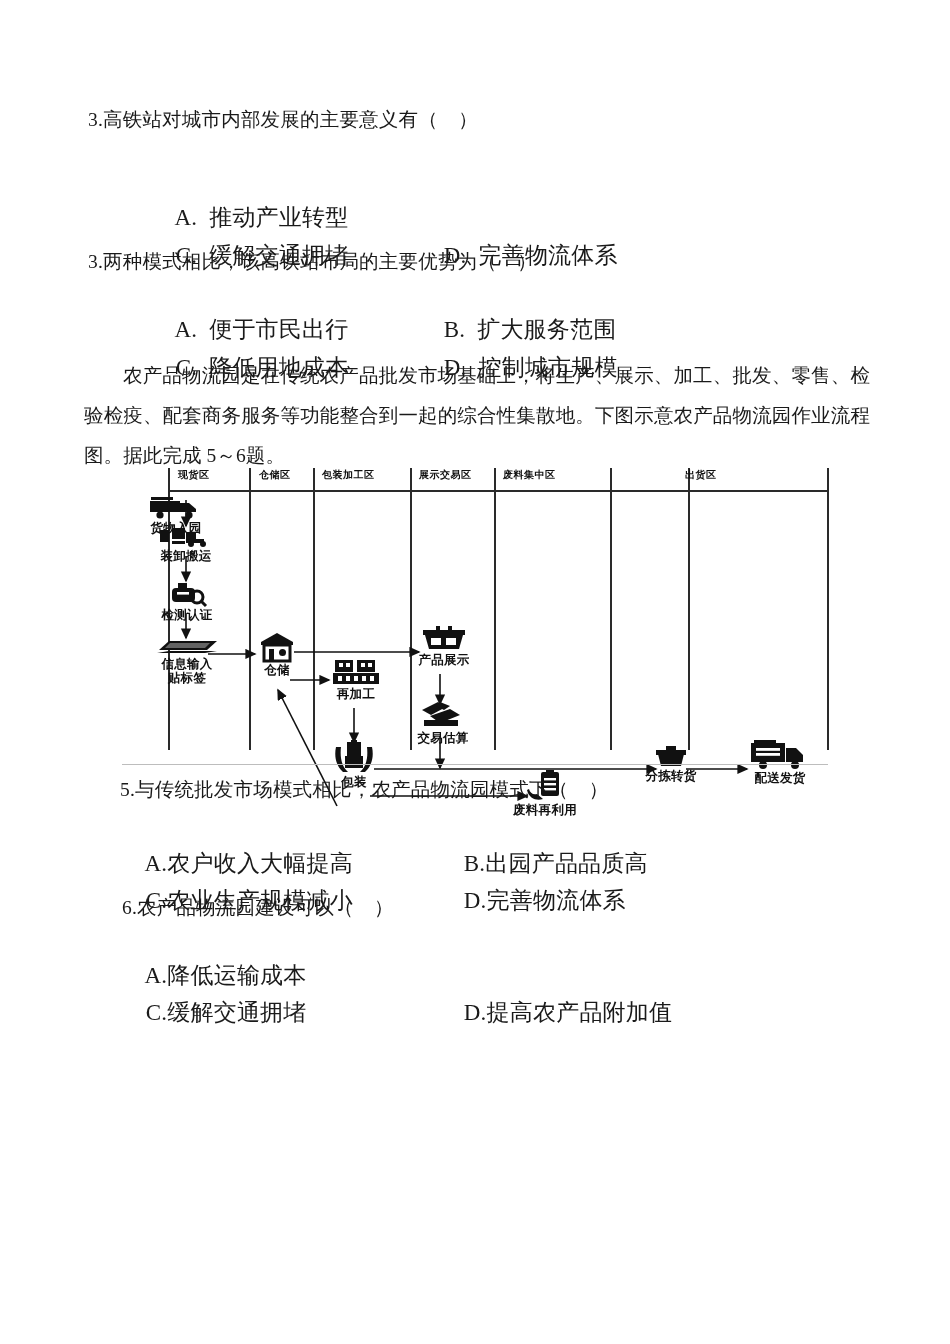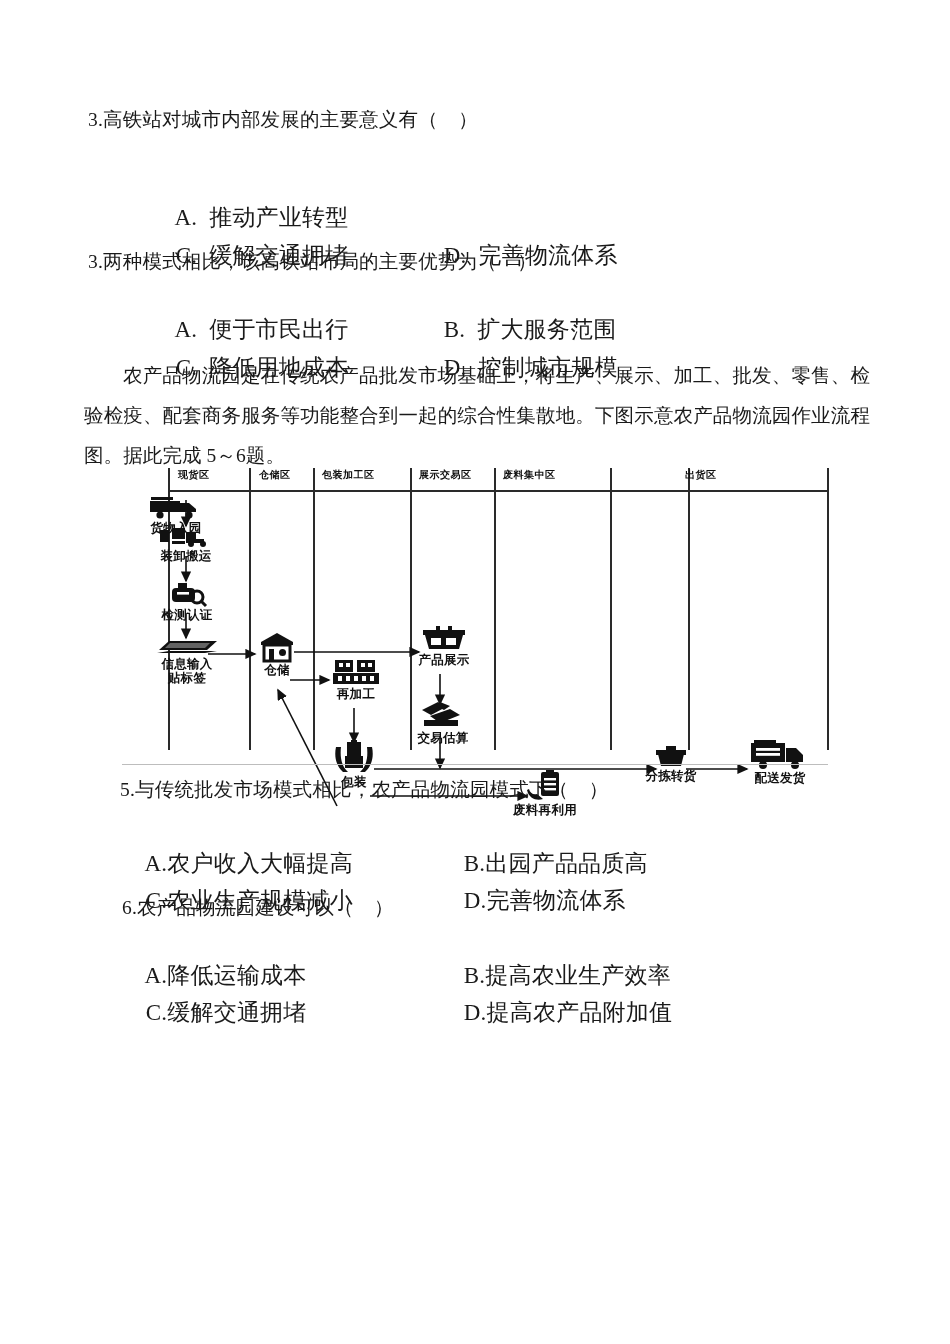--- a/index.html
+++ b/index.html
@@ -363,23 +363,20 @@
   </div>
   <div class="opt" style="left:440px; top:859px;">
     <span>D.</span><span>完善物流体系</span>
   </div>
 
   <div class="q-line" style="left:122px; top:896px;">6.农产品物流园建设可以（    ）</div>
 
   <div class="opt" style="left:122px; top:934px;">
     <span>A.</span><span>降低运输成本</span>
   </div>
-  <div class="opt" style="left:440px; top:934px;">
-    <span>B.</span><span>提高农业生产效率</span>
-  </div>
   <div class="opt" style="left:122px; top:971px;">
     <span>C.</span><span>缓解交通拥堵</span>
   </div>
   <div class="opt" style="left:440px; top:971px;">
     <span>D.</span><span>提高农产品附加值</span>
   </div>
 
 
 </div>
 

